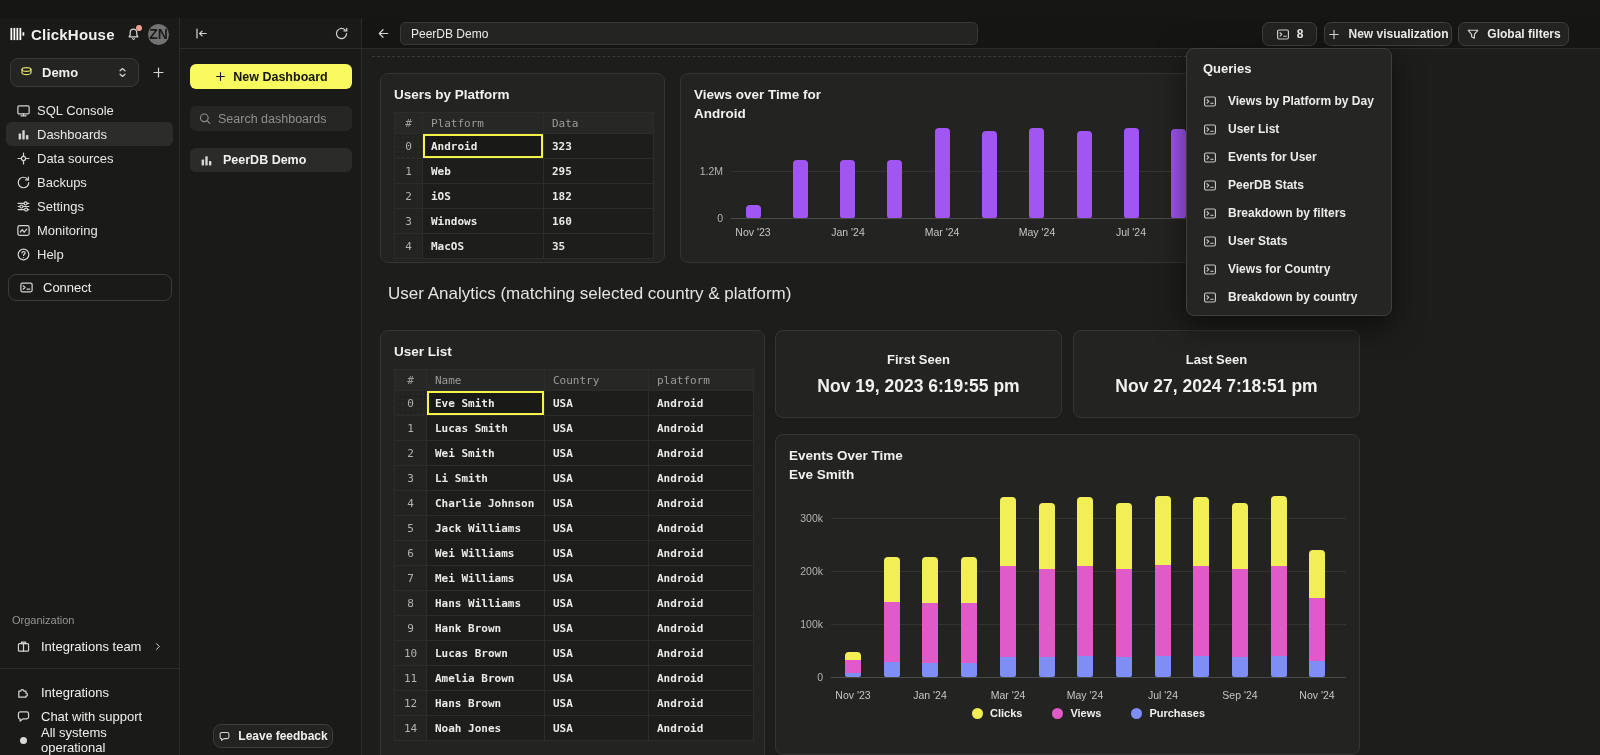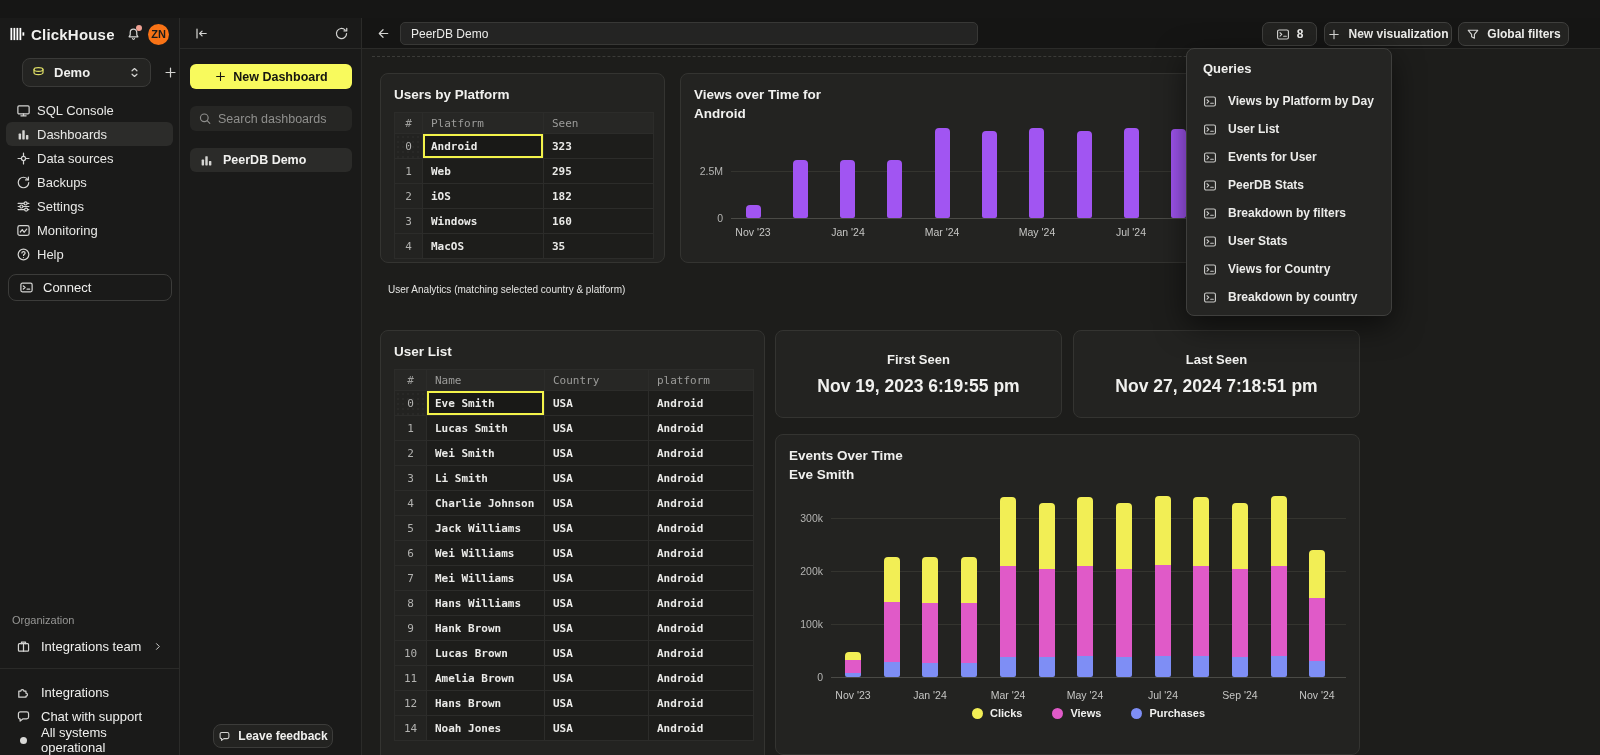--- a/index.html
+++ b/index.html
@@ -7,23 +7,23 @@
   .app{position:relative;width:1600px;height:755px;overflow:hidden;
        font-family:"Liberation Sans",sans-serif;color:#f0f0ee;background:#161615;margin-top:18px;}
   .ic{display:inline-flex;width:15px;height:15px;align-items:center;justify-content:center;flex:none;color:#d4d4d2;}
   .ic svg{display:block;}
   
   .sidebar{position:absolute;left:0;top:0;width:180px;height:755px;background:#1a1a19;border-right:1px solid #2b2b29;}
   .sb-header{position:absolute;left:0;top:0;width:100%;height:32px;display:flex;align-items:center;padding:0 10px;gap:6px;}
   .brand{font-size:15px;font-weight:700;letter-spacing:.2px;}
   .bell{position:relative;margin-left:auto;width:18px;height:18px;display:flex;align-items:center;justify-content:center;}
   .bell .ndot{position:absolute;right:0;top:0;width:6px;height:6px;border-radius:50%;background:#efa193;}
-  .avatar{width:21px;height:21px;border-radius:50%;background:#f97316;color:#1b1b1a;font-size:11px;font-weight:700;
+  .avatar{width:21px;height:21px;border-radius:50%;background:#737373;color:#1b1b1a;font-size:14px;font-weight:700;
           display:flex;align-items:center;justify-content:center;}
-  .ws-row{position:absolute;left:12px;top:40px;width:100%;display:flex;align-items:center;padding:0 10px;gap:8px;}
+  .ws-row{position:absolute;left:0;top:40px;width:100%;display:flex;align-items:center;padding:0 10px;gap:8px;}
   .ws-select{flex:1;height:29px;background:#242422;border:1px solid #3a3a38;border-radius:8px;display:flex;align-items:center;
              gap:8px;padding:0 8px;font-size:13px;font-weight:700;}
   .ws-select .ic.right{margin-left:auto;}
   .ws-add{width:22px;height:22px;display:flex;align-items:center;justify-content:center;border-radius:6px;color:#cfcfcd;}
   #side-nav{position:absolute;left:0;top:80px;width:100%;}
   .nav-item{height:24px;margin:0 6px;display:flex;align-items:center;gap:6px;padding:0 10px;border-radius:6px;
             font-size:13px;font-weight:500;color:#e8e8e6;}
   .nav-item.active{background:#2c2c2a;}
   .connect-btn{position:absolute;left:8px;top:256px;width:164px;height:27px;border:1px solid #3c3c3a;border-radius:8px;
                display:flex;align-items:center;gap:9px;padding:0 10px;font-size:13px;font-weight:500;}
@@ -63,21 +63,21 @@
   .tb-btn{position:absolute;top:4px;height:24px;background:#232321;border:1px solid #3f3f3d;border-radius:7px;
           display:flex;align-items:center;justify-content:center;gap:7px;font-size:12px;font-weight:600;color:#ececea;}
   .tb-queries{left:900px;width:55px;}
   .tb-newviz{left:962px;width:128px;}
   .tb-filters{left:1096px;width:111px;}
   .tb-btn .ic{width:14px;height:14px;}
   .canvas{position:absolute;left:0;top:31px;width:100%;height:724px;background:#1d1d1b;}
   .canvas-dash{position:absolute;left:10px;top:38px;width:1020px;border-top:1px dashed #3b3b38;}
   .card{position:absolute;background:#232321;border:1px solid #343431;border-radius:8px;}
   .card-title{position:absolute;left:13px;top:11px;font-size:13.5px;font-weight:700;line-height:19px;}
-  .note{position:absolute;left:26px;top:266px;font-size:10px;color:#e4e4e2;}
+  .note{position:absolute;left:26px;top:266px;font-size:17px;color:#e4e4e2;}
   
   .tmount{position:absolute;left:13px;top:38px;}
   .dtable{border-collapse:collapse;font-family:"DejaVu Sans Mono",monospace;font-size:11px;color:#eaeae8;}
   .dtable th{height:21px;padding:0 8px;text-align:left;font-weight:400;color:#9c9c9a;background:#272725;border:1px solid #2c2c2a;}
   .dtable td{height:25px;padding:0 8px;background:#1d1d1b;border:1px solid #2c2c2a;font-weight:700;}
   .dtable th.num,.dtable td.num{text-align:center;padding:0 4px;}
   .dtable td.num{background:#232321;font-weight:400;color:#b2b2b0;}
   .dtable td.sel{box-shadow:inset 0 0 0 2px #f3f34a;background:#191917;}
   .dtable tr.selrow td.num{background-image:radial-gradient(#3c3c38 0.8px,transparent 0.8px);background-size:5px 5px;}
   #upb-mount th:nth-child(1),#upb-mount td:nth-child(1){width:28px;}
@@ -374,21 +374,21 @@
     <div class="canvas-dash"></div>
 
     <div class="card" style="left:18px;top:55px;width:285px;height:190px;">
       <div class="card-title">Users by Platform</div>
       <div class="tmount" id="upb-mount">
           <table class="dtable">
             <thead>
               <tr>
                 <th class="num">#</th>
                 <th>Platform</th>
-                <th>Seen</th>
+                <th>Data</th>
               </tr>
             </thead>
             <tbody>
               <tr class="selrow">
                 <td class="num">0</td>
                 <td class="sel">Android</td>
                 <td>323</td>
               </tr>
               <tr>
                 <td class="num">1</td>
@@ -417,21 +417,21 @@
 
     <div class="card" style="left:318px;top:55px;width:680px;height:190px;">
       <div class="card-title">
         <span>Views over Time for</span><br>
         <span>Android</span>
       </div>
       <div class="plot" id="views-plot">
           <div class="gline gbase" style="left: 50px; top: 144px; width: 592px;"></div>
           <div class="ylab" style="left: 0px; top: 138px; width: 42px;">0</div>
           <div class="gline" style="left: 50px; top: 97px; width: 592px;"></div>
-          <div class="ylab" style="left: 0px; top: 91px; width: 42px;">2.5M</div>
+          <div class="ylab" style="left: 0px; top: 91px; width: 42px;">1.2M</div>
           <div class="seg" style="left: 65px; top: 131px; width: 15px; height: 13px; background: rgb(161, 85, 242); border-radius: 4px 4px 2px 2px;"></div>
           <div class="xlab" style="left: 44px; top: 152px; width: 56px;">Nov '23</div>
           <div class="seg" style="left: 112px; top: 86px; width: 15px; height: 58px; background: rgb(161, 85, 242); border-radius: 4px 4px 2px 2px;"></div>
           <div class="seg" style="left: 159px; top: 86px; width: 15px; height: 58px; background: rgb(161, 85, 242); border-radius: 4px 4px 2px 2px;"></div>
           <div class="xlab" style="left: 139px; top: 152px; width: 56px;">Jan '24</div>
           <div class="seg" style="left: 206px; top: 86px; width: 15px; height: 58px; background: rgb(161, 85, 242); border-radius: 4px 4px 2px 2px;"></div>
           <div class="seg" style="left: 254px; top: 54px; width: 15px; height: 90px; background: rgb(161, 85, 242); border-radius: 4px 4px 2px 2px;"></div>
           <div class="xlab" style="left: 233px; top: 152px; width: 56px;">Mar '24</div>
           <div class="seg" style="left: 301px; top: 57px; width: 15px; height: 87px; background: rgb(161, 85, 242); border-radius: 4px 4px 2px 2px;"></div>
           <div class="seg" style="left: 348px; top: 54px; width: 15px; height: 90px; background: rgb(161, 85, 242); border-radius: 4px 4px 2px 2px;"></div>

